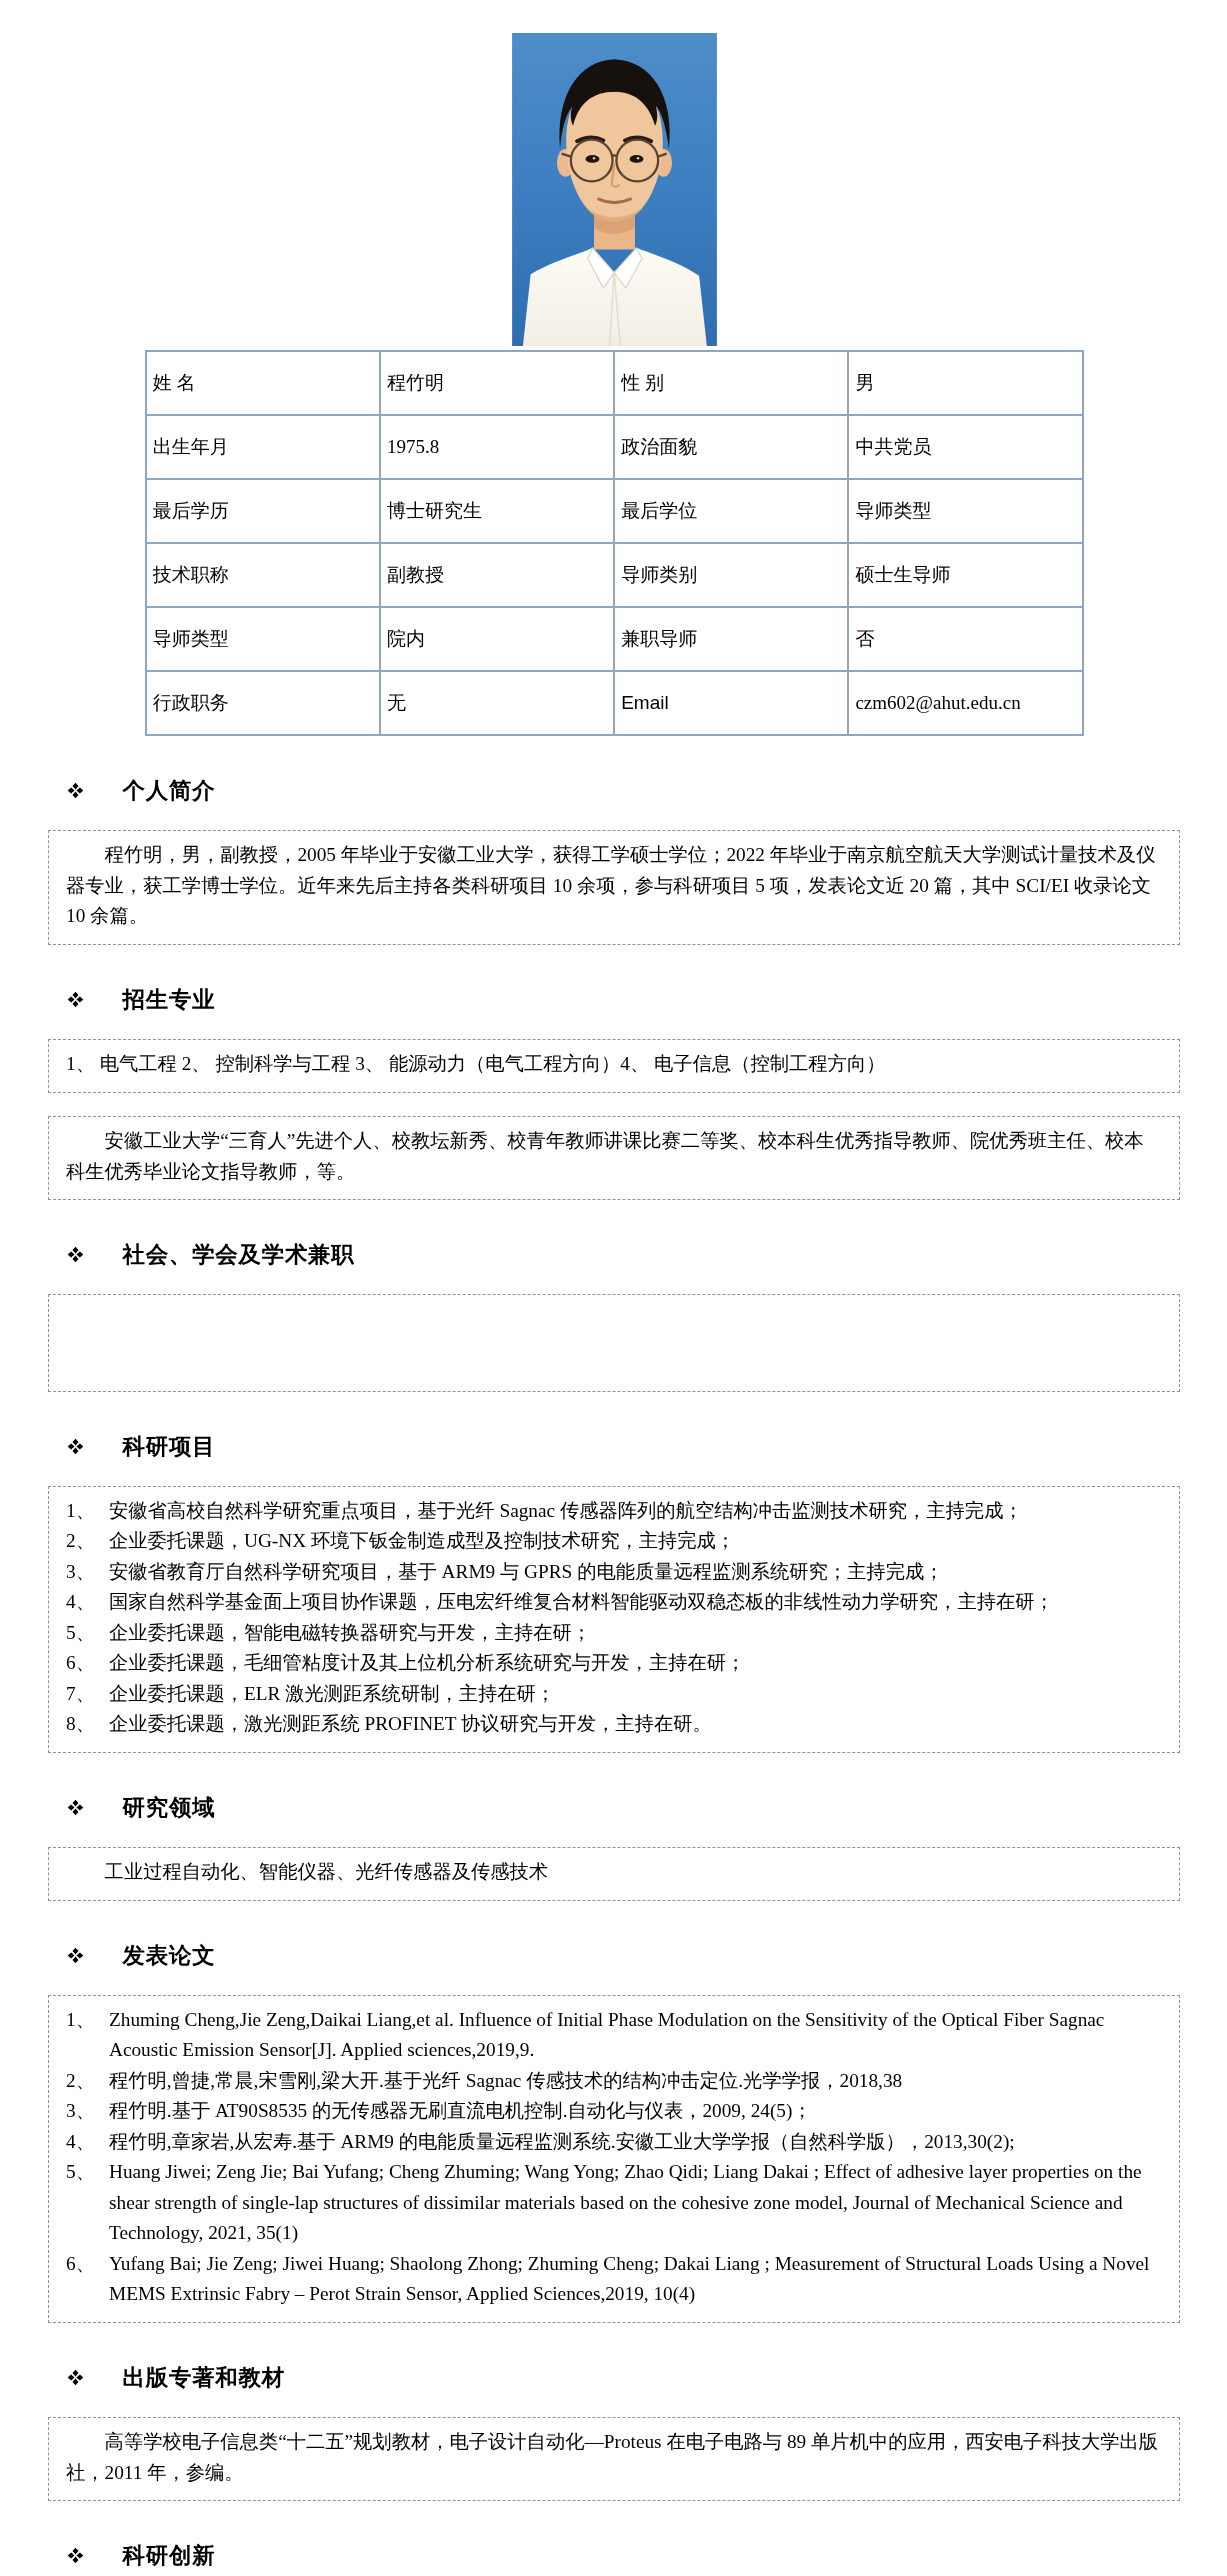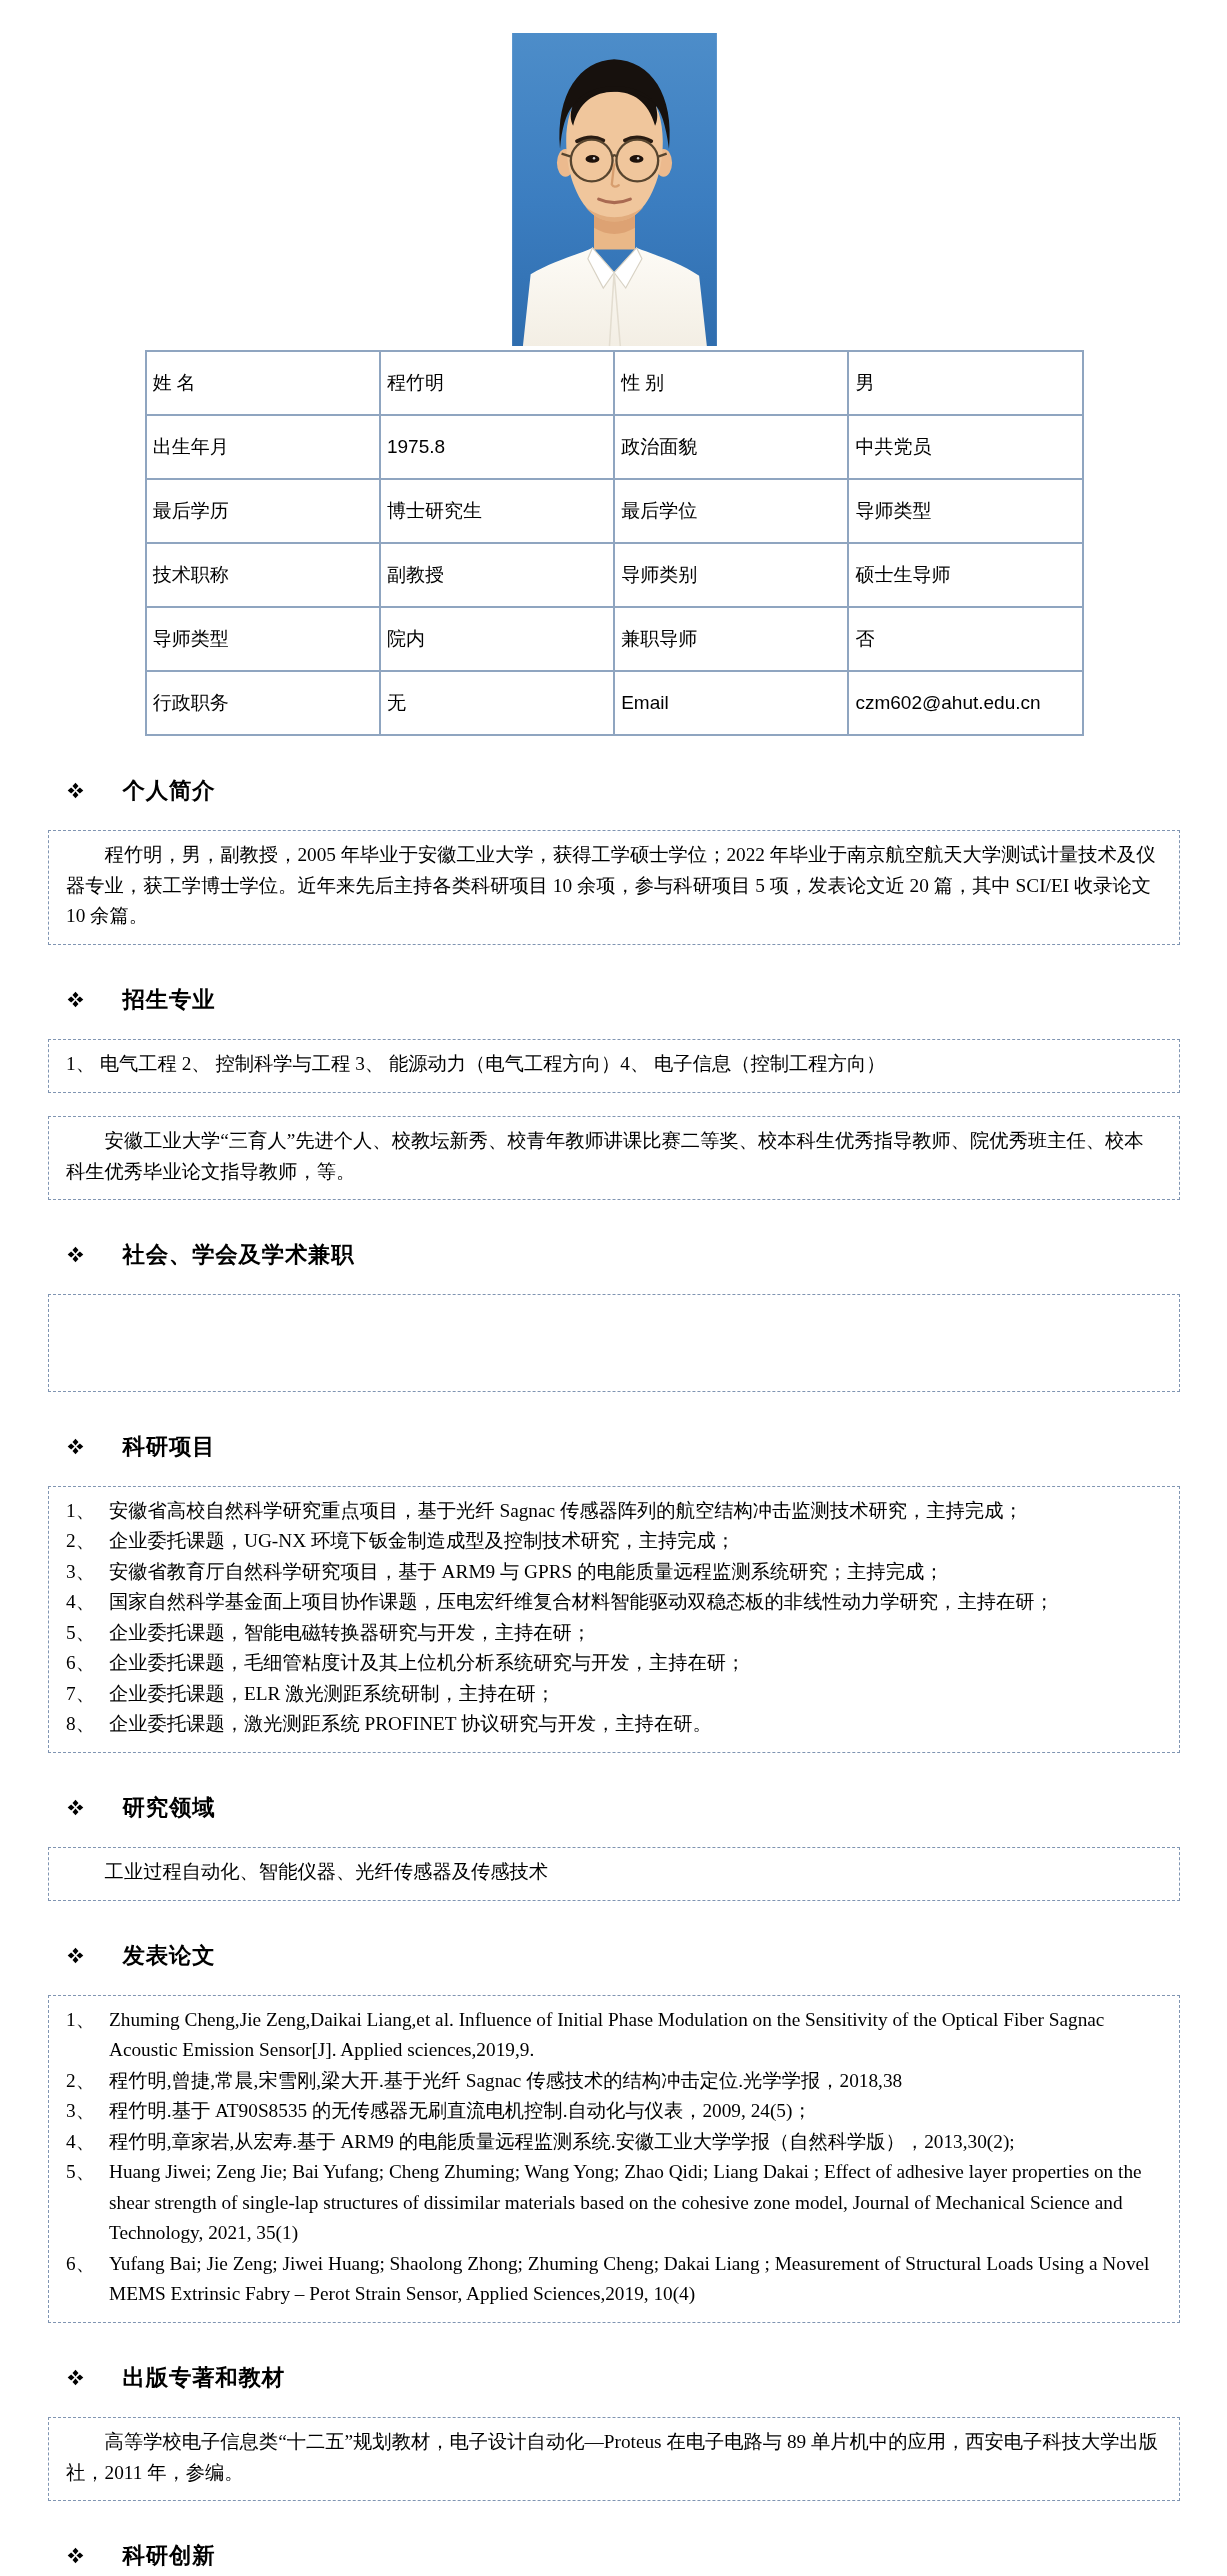--- a/index.html
+++ b/index.html
@@ -24,21 +24,21 @@
   }
   table.profile-table td {
     border:2.3px solid #8fa5c0;
     height:59px;
     text-align:left; vertical-align:middle;
     font-size:19px;
     padding:1.5px 6.2px;
     overflow:hidden;
   }
   td.latin { font-family:"Liberation Sans","DejaVu Sans",sans-serif; font-size:19.3px;margin-left:24px; }
-  td.latin-serif { font-family:Liberation Sans, sans-serif; font-size:21px; }
+  td.latin-serif { font-family:Liberation Serif, serif; font-size:21px; }
 
   
   .sections { margin-top:21.7px; }
   .section { margin-top:23px; }
   .section-header {
     display:flex; align-items:center; gap:23px;
     margin:0 0 7.7px 18.6px;
   }
   .section-bullet { width:17px; height:17px; flex:0 0 auto; }
   .section-title {

